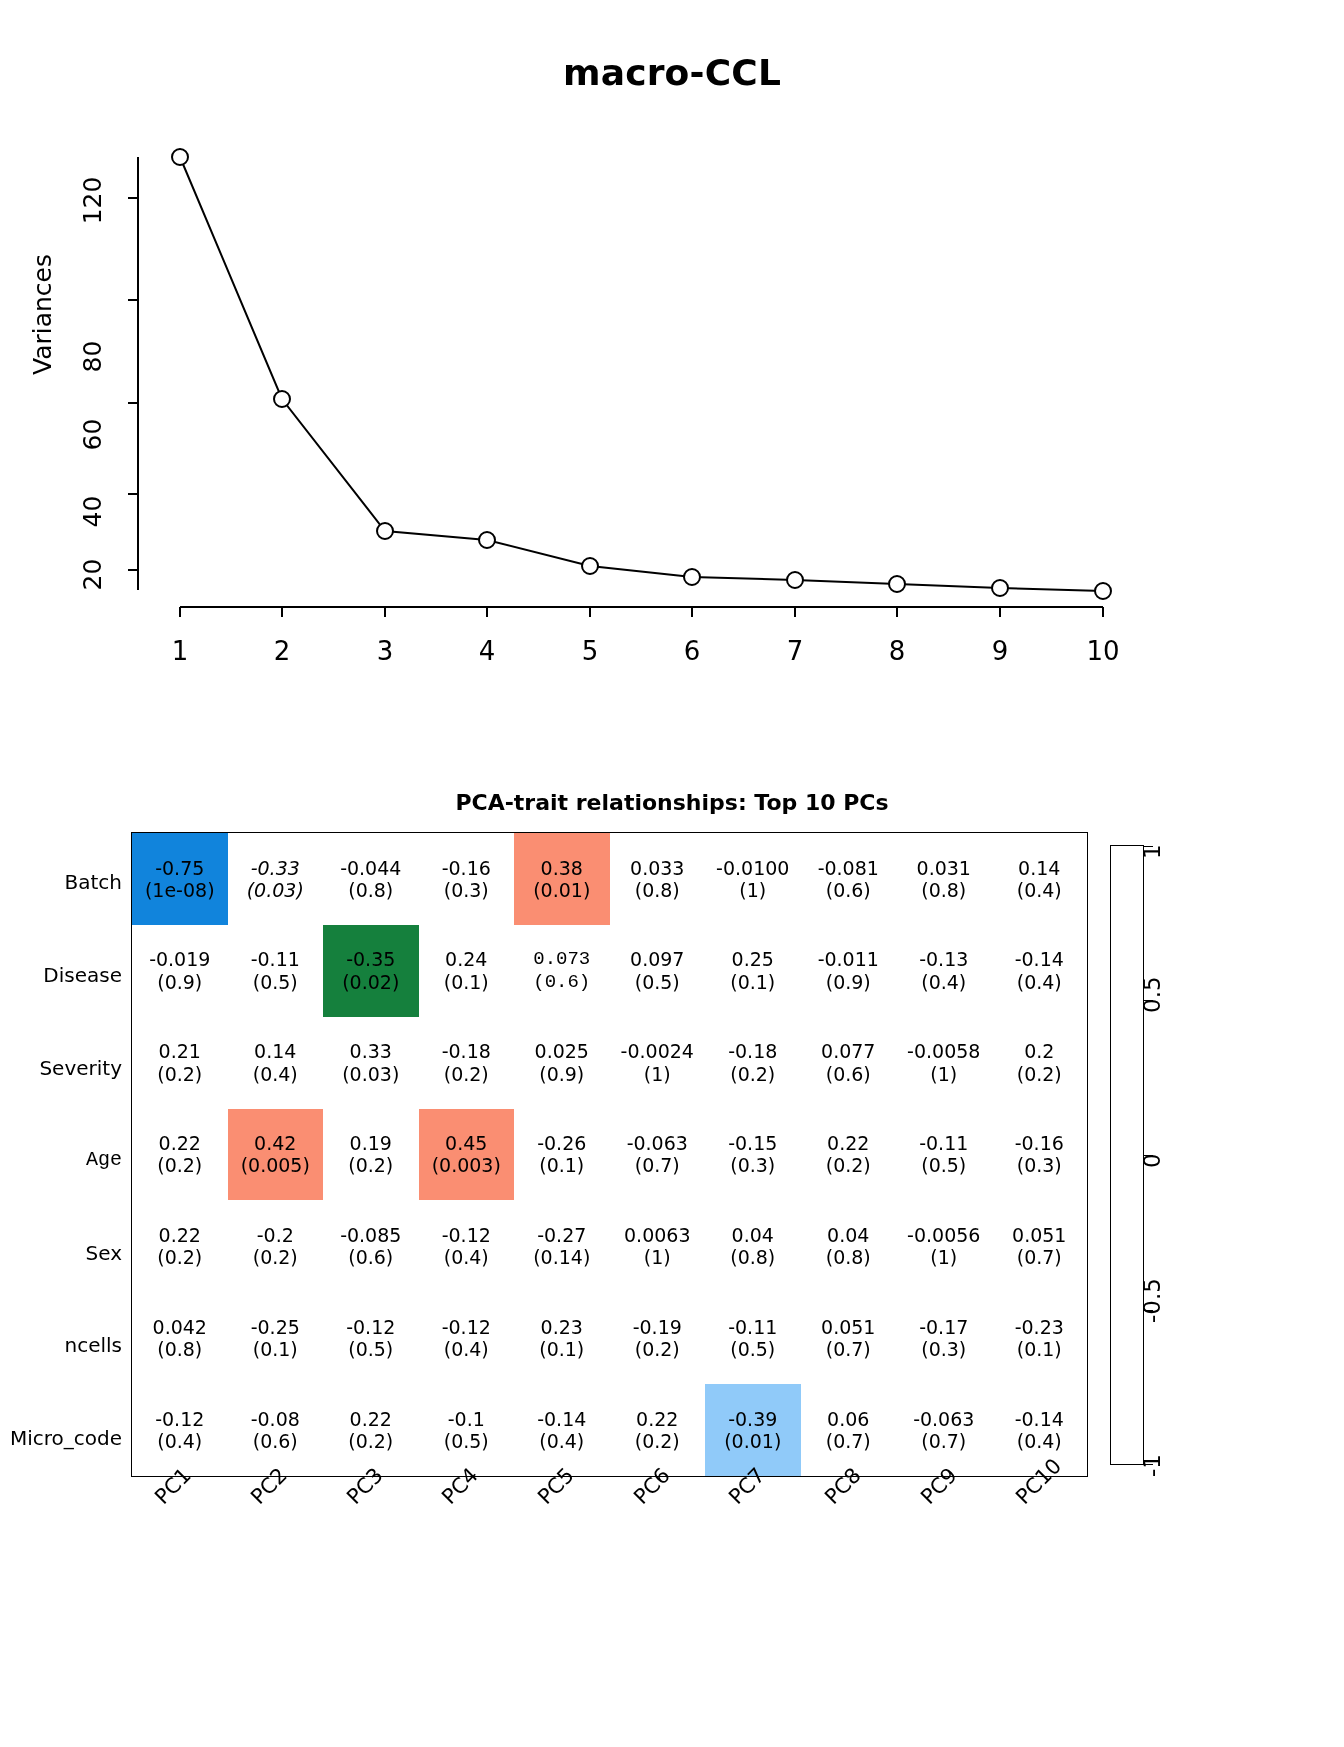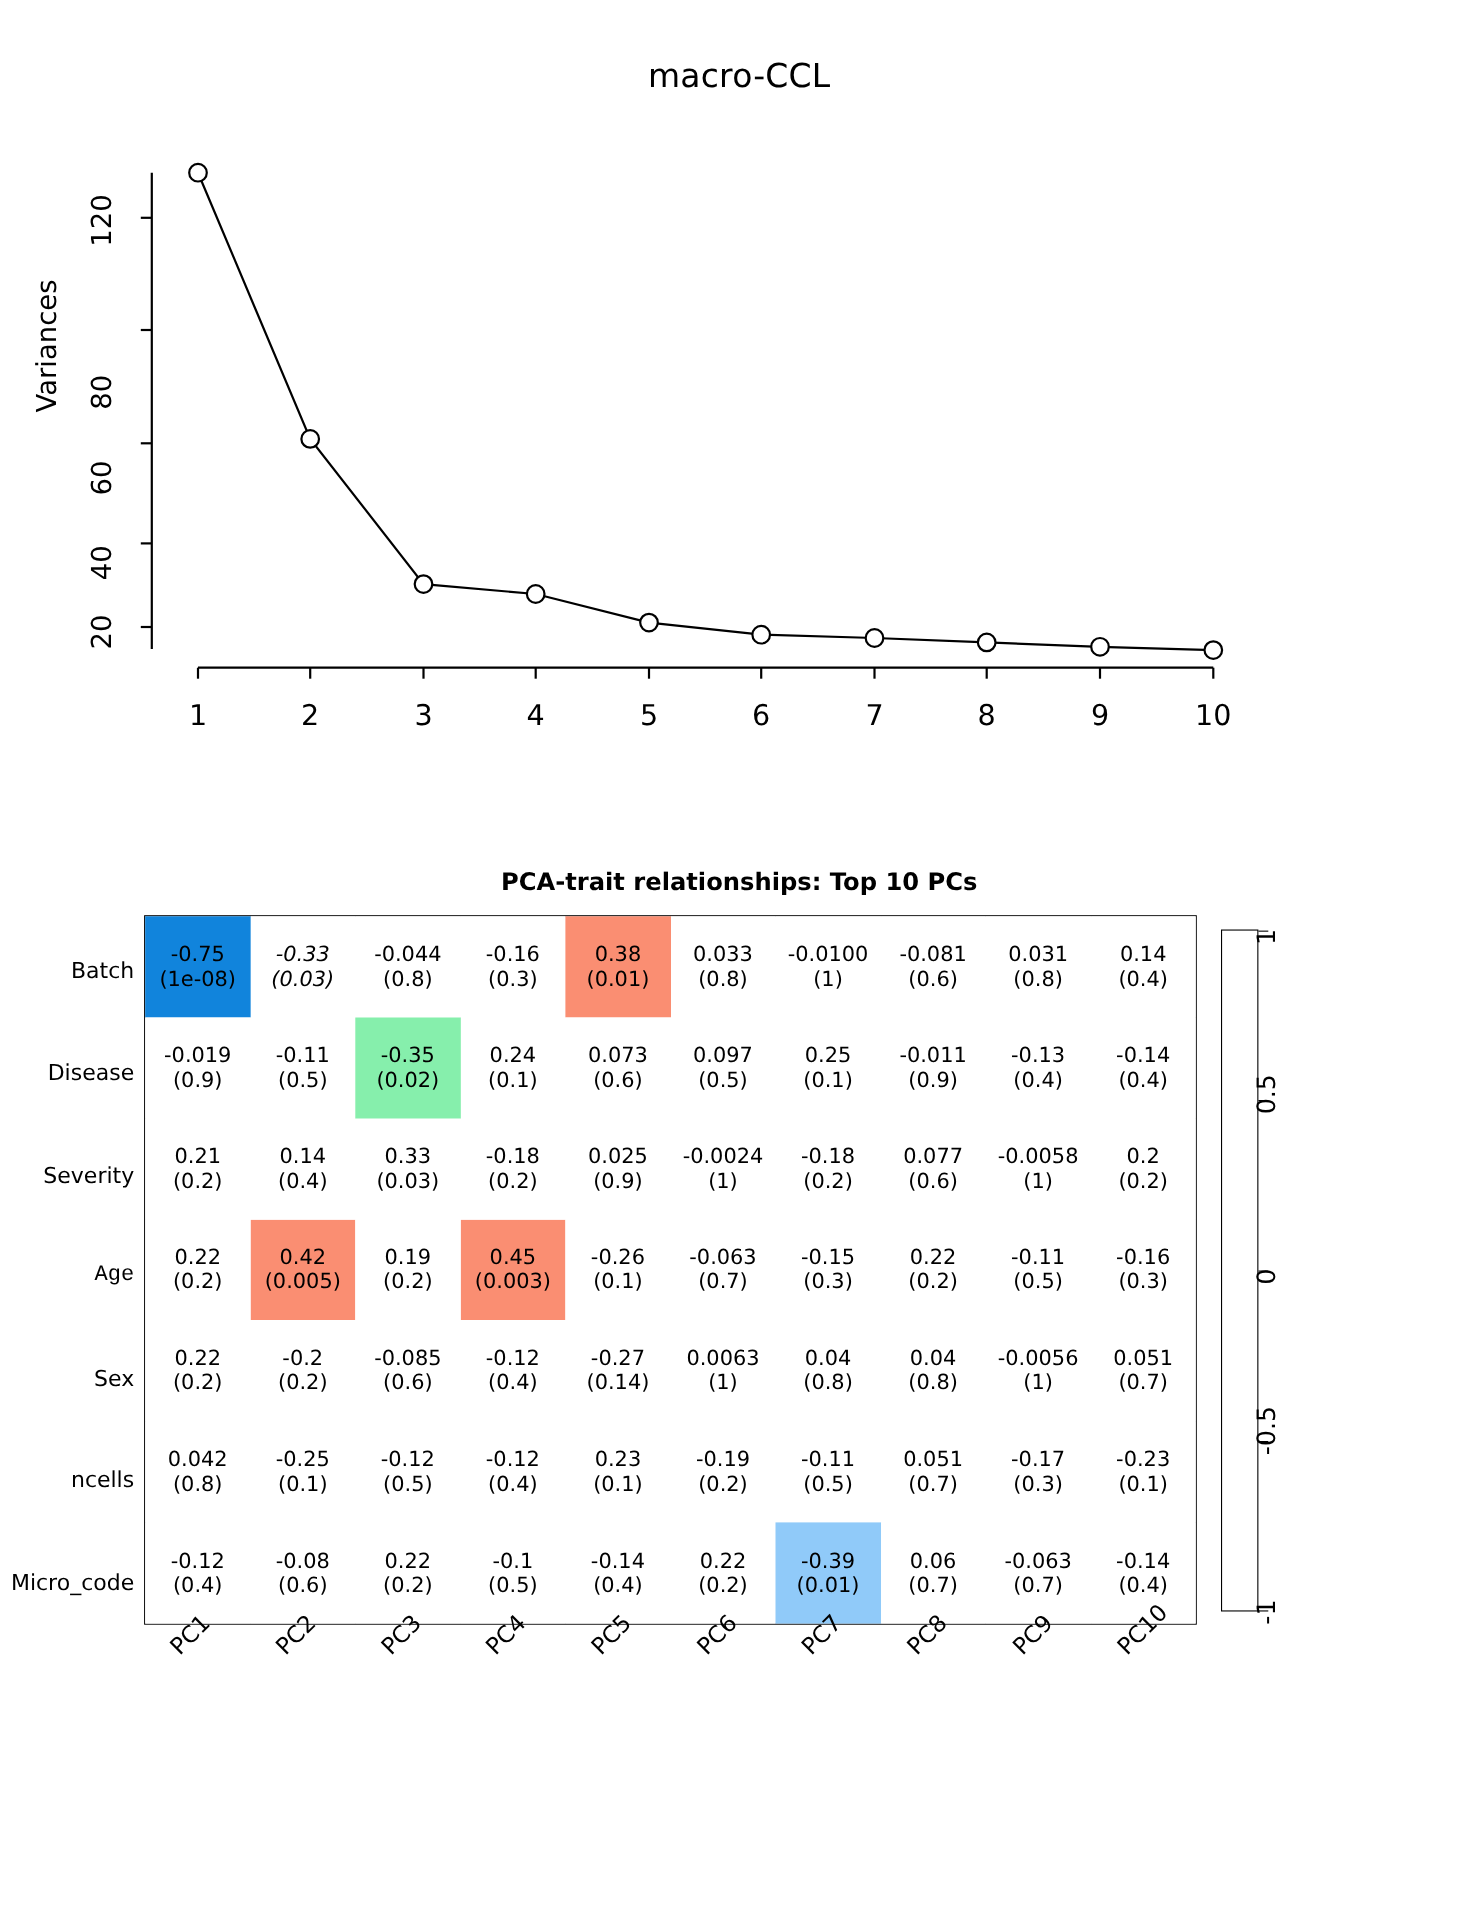--- a/index.html
+++ b/index.html
@@ -23,22 +23,22 @@
     top: 0;
     width: 1344px;
     height: 720px;
   }
   #scree-title {
     position: absolute;
     top: 52px;
     left: 0;
     width: 1344px;
     text-align: center;
-    font-size: 30px;
-    font-weight: normal;
+    font-size: 36px;
+    font-weight: bold;
     letter-spacing: 0.2px;
   }
   #scree-ylabel {
     position: absolute;
     left: -38px;
     top: 300px;
     width: 160px;
     text-align: center;
     font-size: 25px;
     transform: rotate(-90deg);
@@ -256,29 +256,29 @@
         </tr>
         <tr>
           <td style="background: rgb(255, 255, 255);">
             <div>-0.019</div>
             <div>(0.9)</div>
           </td>
           <td style="background: rgb(255, 255, 255);">
             <div>-0.11</div>
             <div>(0.5)</div>
           </td>
-          <td style="background: #86efac; text-align: center;">
+          <td style="background: #15803d; text-align: center;">
             <div>-0.35</div>
             <div>(0.02)</div>
           </td>
           <td style="background: rgb(255, 255, 255);">
             <div>0.24</div>
             <div>(0.1)</div>
           </td>
-          <td style="background: rgb(255, 255, 255);">
+          <td style="background: rgb(255, 255, 255); font-family: Liberation Mono, monospace;">
             <div>0.073</div>
             <div>(0.6)</div>
           </td>
           <td style="background: rgb(255, 255, 255);">
             <div>0.097</div>
             <div>(0.5)</div>
           </td>
           <td style="background: rgb(255, 255, 255);">
             <div>0.25</div>
             <div>(0.1)</div>

